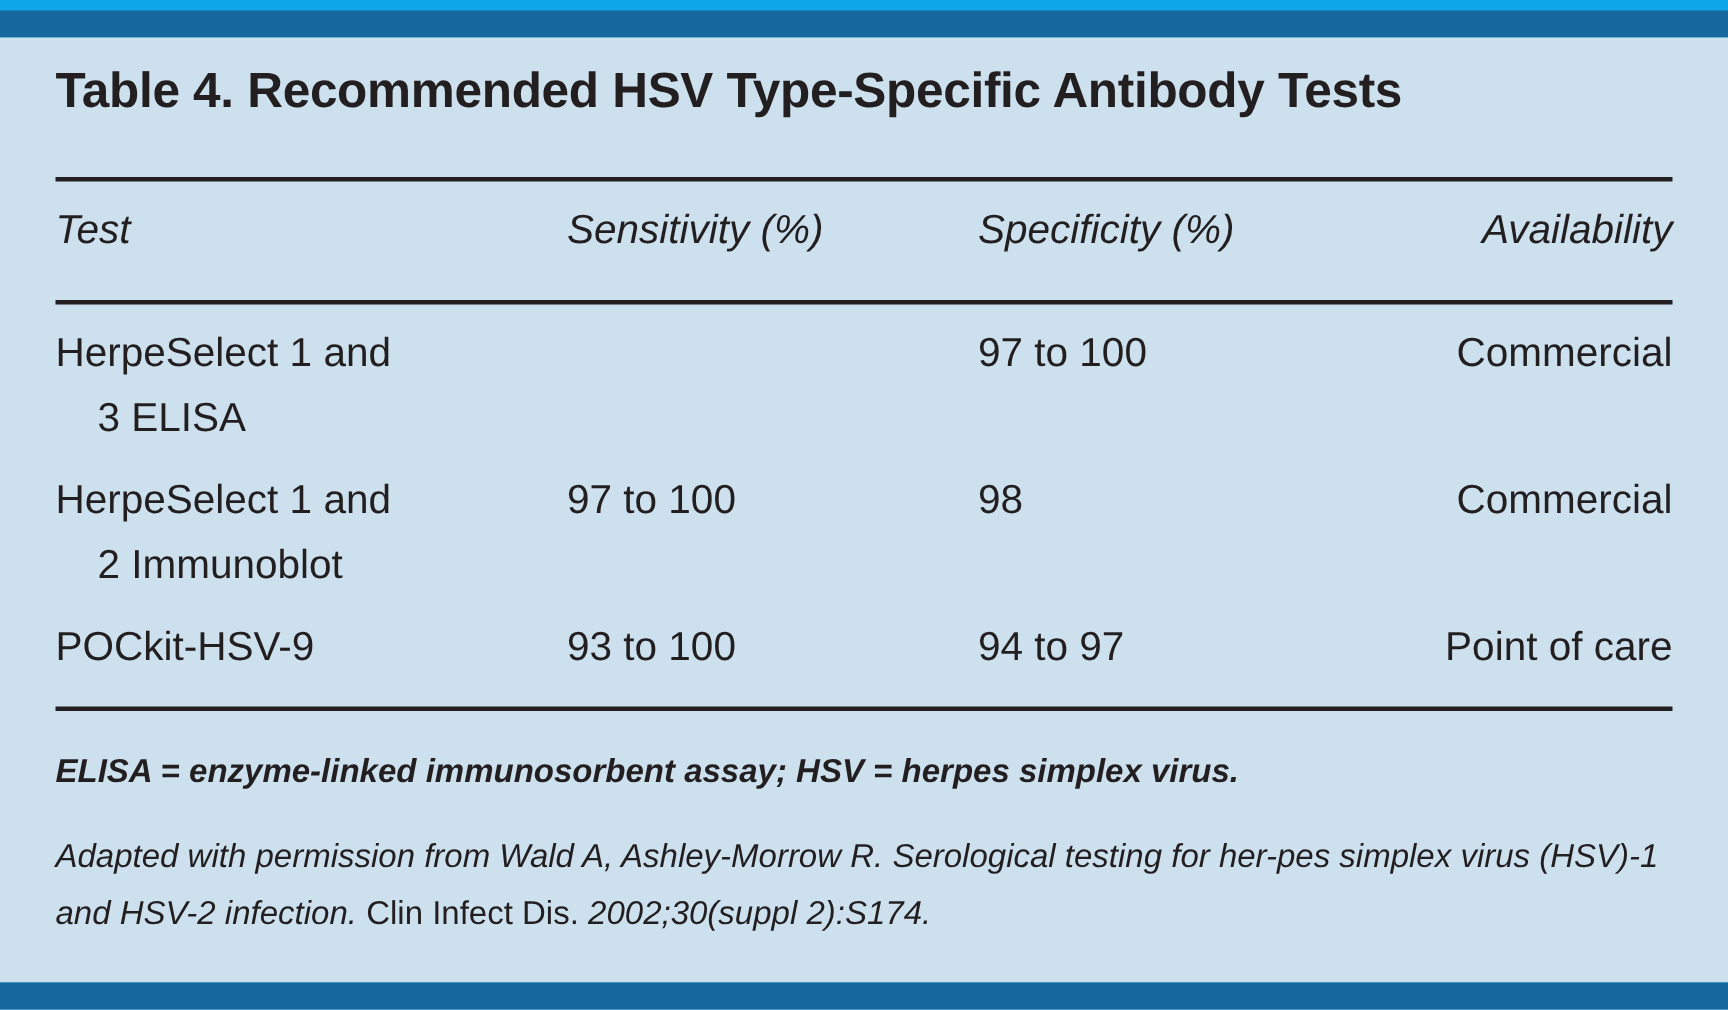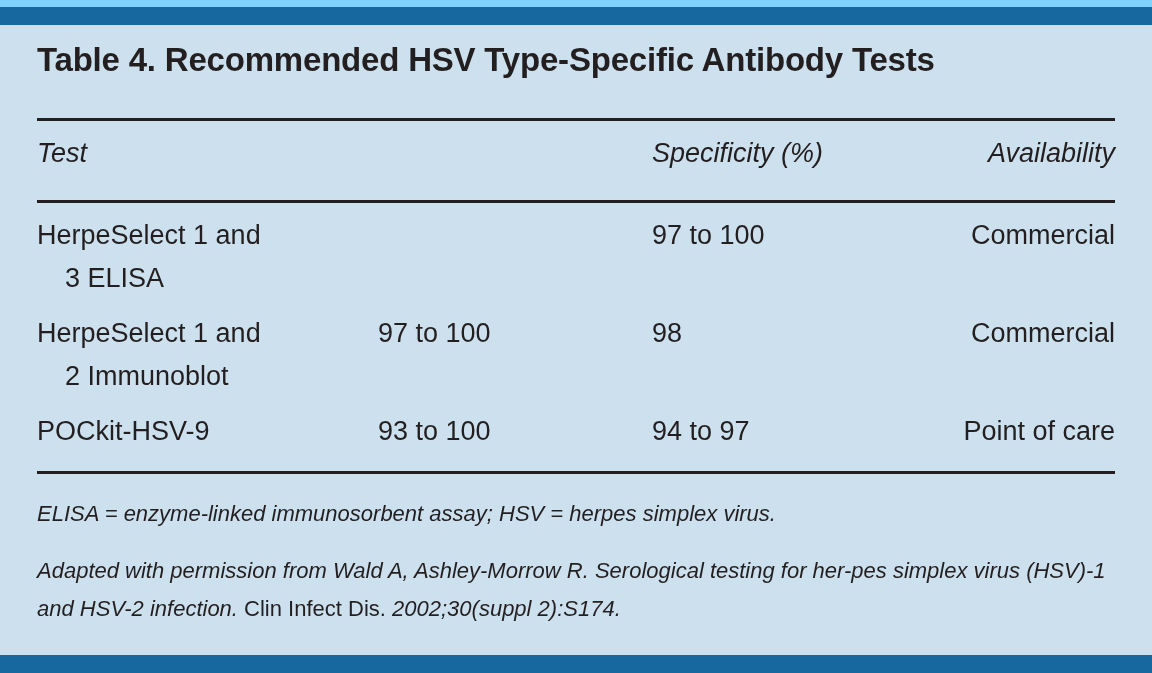--- a/index.html
+++ b/index.html
@@ -12,21 +12,21 @@
     height: 673px;
     background: #ffffff;
     font-family: "Liberation Sans", sans-serif;
     overflow: hidden;
   }
 
   #figure {
     position: relative;
     width: 1152px;
     height: 673px;
-    background: #7dd3fc;
+    background: #0ea5e9;
     box-sizing: border-box;
   }
 
   .rule-bar {
     position: absolute;
     left: 0;
     width: 1152px;
     height: 18px;
     background: #16689e;
   }
@@ -104,21 +104,21 @@
   
   .footnote {
     position: absolute;
     left: 37px;
     width: 1085px;
     font-size: 22px;
     font-style: italic;
     color: #231f20;
     line-height: 38px;
   }
-  #footnote-abbrev { top: 495px; }
+  #footnote-abbrev { top: 495px; font-weight: bold; }
   #footnote-source { top: 552px; }
 
   .roman {
     font-style: normal;
   }
 </style>
 </head>
 <body>
 
 <div id="figure">
@@ -130,20 +130,21 @@
   <div id="table-title">Table 4. Recommended HSV Type-Specific Antibody Tests</div>
 
   <div class="hrule" id="hrule-title"></div>
   <div class="hrule" id="hrule-header"></div>
   <div class="hrule" id="hrule-body"></div>
 
   <div id="table-grid">
 
     <div class="trow header-row" style="height:56px;">
       <div class="cell col-test">Test</div>
+      <div class="cell col-sens">Sensitivity (%)</div>
       <div class="cell col-avail">Availability</div>
       <div class="cell col-spec">Specificity (%)</div>
     </div>
 
     <div class="trow" style="height:98px; margin-top:26px;">
       <div class="cell col-test">
         <span>HerpeSelect 1 and</span>
         <span class="wrap-line">3 ELISA</span>
       </div>
       <div class="cell col-spec">97 to 100</div>

